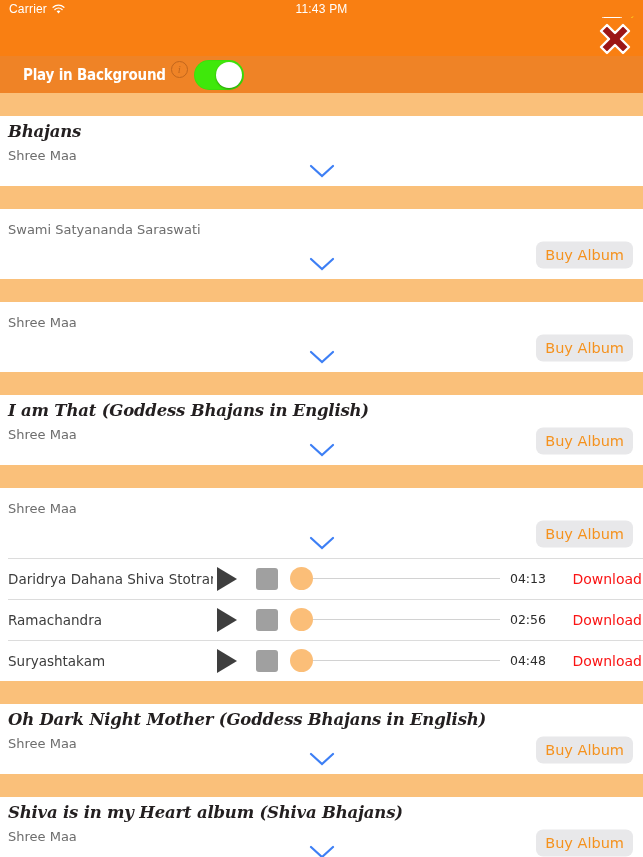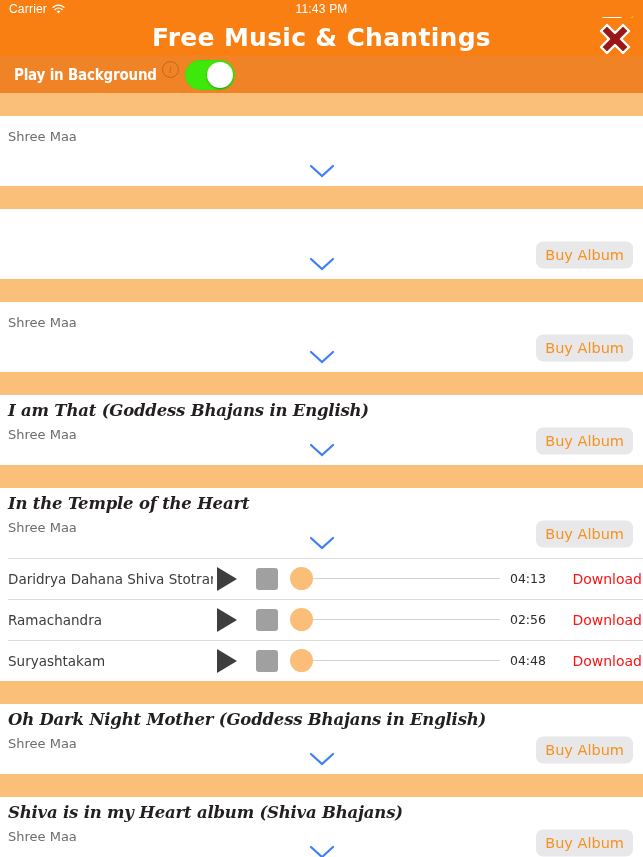--- a/index.html
+++ b/index.html
@@ -53,21 +53,21 @@
   }
   .close-btn{
     position:absolute; right:8px; top:50%; transform:translateY(-50%);
     width:40px; height:40px; display:flex; align-items:center; justify-content:center;
     cursor:pointer;
   }
 
   
   .bg-bar{
     height:37px; background:#ef8326;
-    display:flex; align-items:center; padding-left:14px;
+    display:flex; align-items:center; padding-left:23px;
     position:relative;
   }
   .bg-label{
     color:#ffffff; font-size:15px; font-weight:bold;
     font-family:"DejaVu Sans Condensed","DejaVu Sans", sans-serif;
     letter-spacing:-.2px;
   }
   .info-icon{
     width:17px; height:17px; border-radius:50%;
     border:1.4px solid #c2661c; color:#c2661c;
@@ -181,46 +181,47 @@
     <div class="sb-right">
       <span>100%</span>
       <span class="battery">
         <span class="battery-fill"></span>
       </span>
       <span class="bolt">⚡</span>
     </div>
   </div>
 
   <div class="header">
-    <div class="header-title">Free Music &amp; Chantings</div>
     <div class="close-btn">
       <svg width="36" height="36" viewBox="0 0 36 36">
         <path d="M10 6 L18 14 L26 6 L32 12 L24 20 L32 28 L26 34 L18 26 L10 34 L4 28 L12 20 L4 12 Z" fill="#9c1616" stroke="#ffffff" stroke-width="2.4" stroke-linejoin="round"></path>
       </svg>
     </div>
   </div>
 
   <div class="bg-bar">
     <span class="bg-label">Play in Background</span>
     <span class="info-icon">i</span>
     <span class="switch">
       <span class="knob"></span>
     </span>
   </div>
 
   <div class="list" id="album-list">
       <div class="sep"></div>
       <div class="album-row">
-        <div class="album-artist">Shree Maa</div>
-        <div class="chevron"><svg width="26" height="15" viewBox="0 0 26 15">
-            <path d="M2 2 L13 12 L24 2" stroke="#3d7ff5" stroke-width="2.2" fill="none" stroke-linecap="round"></path>
-          </svg></div>
-      </div>
-      <div class="sep"></div>
-      <div class="album-row">
+        <div class="album-title">Bhajans</div>
+        <div class="album-artist">Shree Maa</div>
+        <div class="chevron"><svg width="26" height="15" viewBox="0 0 26 15">
+            <path d="M2 2 L13 12 L24 2" stroke="#3d7ff5" stroke-width="2.2" fill="none" stroke-linecap="round"></path>
+          </svg></div>
+      </div>
+      <div class="sep"></div>
+      <div class="album-row">
+        <div class="album-artist">Swami Satyananda Saraswati</div>
         <div class="chevron"><svg width="26" height="15" viewBox="0 0 26 15">
             <path d="M2 2 L13 12 L24 2" stroke="#3d7ff5" stroke-width="2.2" fill="none" stroke-linecap="round"></path>
           </svg></div>
         <button class="buy-btn">Buy Album</button>
       </div>
       <div class="sep"></div>
       <div class="album-row">
         <div class="album-artist">Shree Maa</div>
         <div class="chevron"><svg width="26" height="15" viewBox="0 0 26 15">
             <path d="M2 2 L13 12 L24 2" stroke="#3d7ff5" stroke-width="2.2" fill="none" stroke-linecap="round"></path>
@@ -231,21 +232,20 @@
       <div class="album-row">
         <div class="album-title">I am That (Goddess Bhajans in English)</div>
         <div class="album-artist">Shree Maa</div>
         <div class="chevron"><svg width="26" height="15" viewBox="0 0 26 15">
             <path d="M2 2 L13 12 L24 2" stroke="#3d7ff5" stroke-width="2.2" fill="none" stroke-linecap="round"></path>
           </svg></div>
         <button class="buy-btn">Buy Album</button>
       </div>
       <div class="sep"></div>
       <div class="album-row">
-        <div class="album-title">In the Temple of the Heart</div>
         <div class="album-artist">Shree Maa</div>
         <div class="chevron"><svg width="26" height="15" viewBox="0 0 26 15">
             <path d="M2 2 L13 12 L24 2" stroke="#3d7ff5" stroke-width="2.2" fill="none" stroke-linecap="round"></path>
           </svg></div>
         <button class="buy-btn">Buy Album</button>
       </div>
       <div class="track-row">
         <div class="track-name">Daridrya Dahana Shiva Stotram</div>
         <div class="play-btn"></div>
         <div class="stop-btn"></div>

